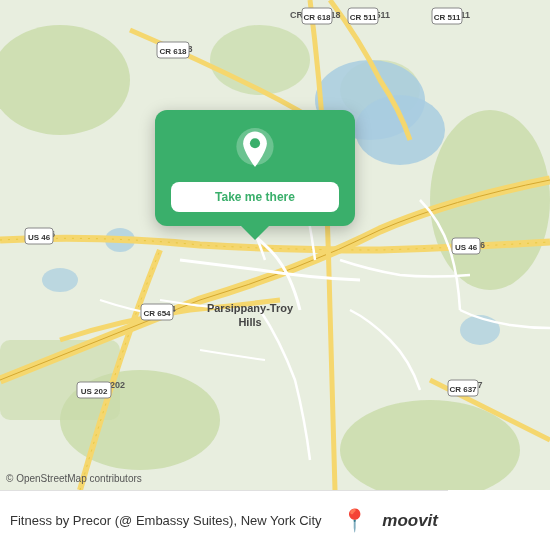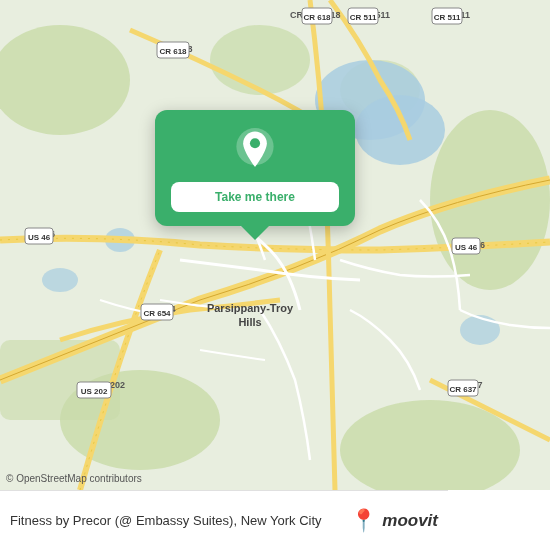--- a/index.html
+++ b/index.html
@@ -205,15 +205,15 @@
       <circle cx="22" cy="18" r="6" fill="#3aaf6b"></circle>
     </svg>
     <button id="popup-btn">Take me there</button>
   </div>
 </div>
 
 <div id="bottom-bar">
   <span id="bottom-text">Fitness by Precor (@ Embassy Suites), New York City</span>
   <div id="moovit-logo">
     <span style="color:#e8343a; font-size:22px;">📍</span>
-    <span style="font-size:17px; font-weight:700; color:#333; font-style:italic;">moovit</span>
+    <span style="font-size:17px; font-weight:700; color:#333; font-style:italic;margin-left:9px;">moovit</span>
   </div>
 </div>
 
 </body></html>

